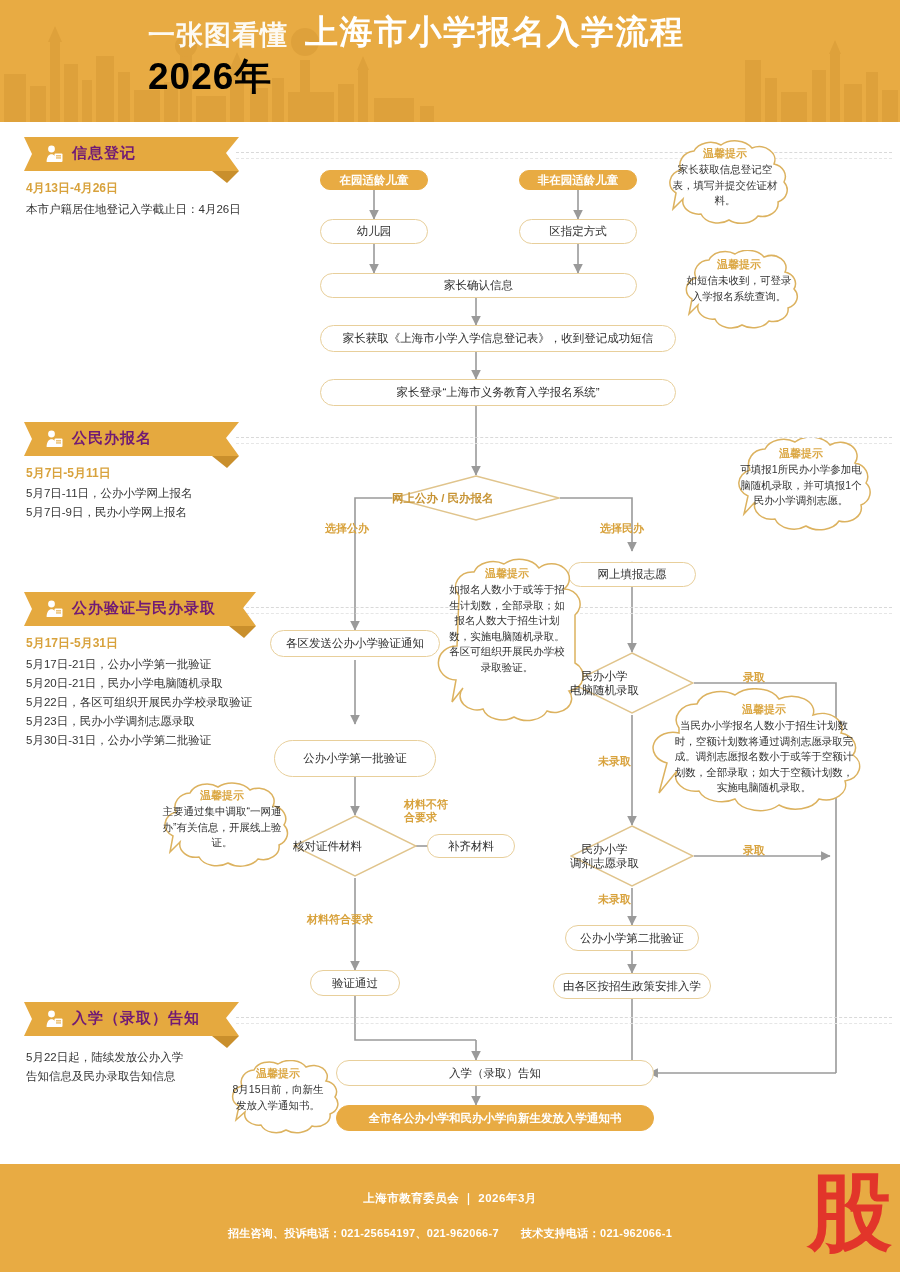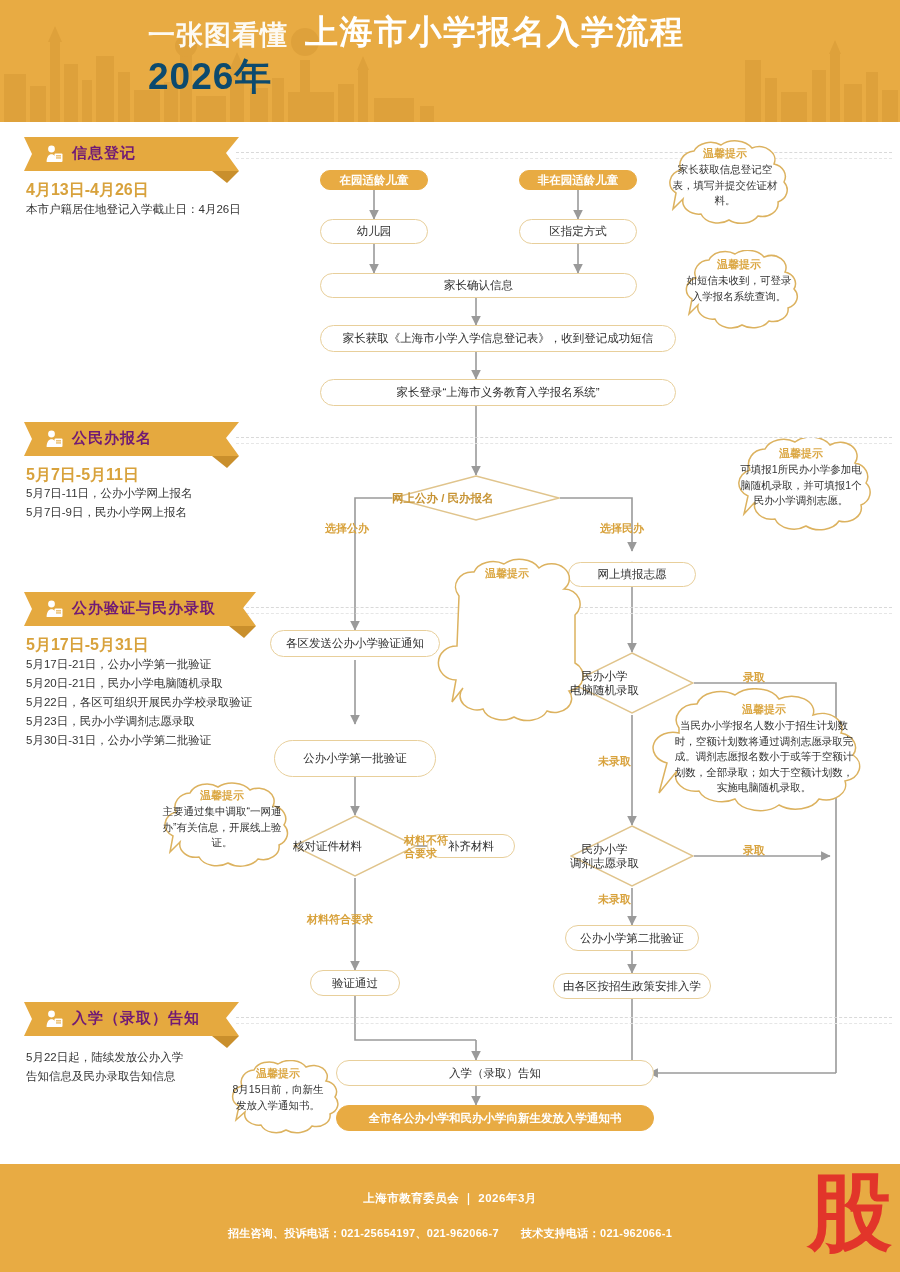--- a/index.html
+++ b/index.html
@@ -20,21 +20,21 @@
   .hd-see {
     position:absolute; left:148px; top:17px;
     font-size:27px; font-weight:bold; color:#fdfaf3; letter-spacing:1px;
   }
   .hd-title {
     position:absolute; left:305px; top:10px;
     font-size:33px; font-weight:bold; color:#ffffff; letter-spacing:1.5px;
   }
   .hd-year {
     position:absolute; left:148px; top:52px;
-    font-size:37px; font-weight:bold; color:#0c4a6e; letter-spacing:1px;text-align:right;
+    font-size:37px; font-weight:bold; color:#000000; letter-spacing:1px;text-align:right;
   }
   .hd-urls {
     position:absolute; left:318px; top:58px; width:412px; height:46px;
     background:#fff; border-radius:23px;
     display:flex; flex-direction:column; align-items:center; justify-content:center;
   }
   .hd-urls div { font-size:10.5px; color:#8a6a24; line-height:16px; white-space:nowrap; }
 
   
   .sec {
@@ -45,21 +45,21 @@
   }
   .sec .ribbon svg { display:block; }
   .sec .label {
     position:absolute; left:48px; top:7px;
     font-size:15px; font-weight:bold; color:#701a75; letter-spacing:1px;
     white-space:nowrap;
   }
   .sec .pico { position:absolute; left:22px; top:8px; }
   .sec-date {
     position:absolute; left:26px;
-    font-size:16px; font-weight:bold; color:#d8a23c; white-space:nowrap;
+    font-size:12px; font-weight:bold; color:#d8a23c; white-space:nowrap;
   }
   .sec-body {
     position:absolute; left:26px;
     font-size:11.5px; color:#333; line-height:19px; white-space:nowrap;
   }
   .dashline {
     position:absolute; height:0; border-top:1px dashed #d9d9d9; left:236px; right:8px;
   }
   .dashline.b { border-top:1px dashed #e6e6e6; }
 
@@ -81,21 +81,21 @@
   .diamond .dtext { position:relative; z-index:2; }
 
   
   .svgfull { position:absolute; left:0; top:0; width:900px; height:1272px; pointer-events:none; }
 
   
   .elabel {
     position:absolute; font-size:11px; font-weight:bold; color:#d8a23c;
     text-align:center; line-height:13px; white-space:nowrap;
   }
-  .elabel.wrap { white-space:normal;margin-top:36px; }
+  .elabel.wrap { white-space:normal; }
 
   
   .tip { position:absolute; }
   .tip .cloudsvg { position:absolute; left:0; top:0; }
   .tip .inner {
     position:relative; z-index:3; text-align:center;
     padding:0 14px;
   }
   .tip .ttl {
     font-size:11px; font-weight:bold; color:#dca947; margin-bottom:1px;
@@ -419,20 +419,21 @@
 <div class="elabel wrap" style="left:404px; top:798px; width:62px; text-align:left;"><span style="white-space:pre-line;">材料不符
 合要求</span></div>
 <div class="elabel" style="left:307px; top:913px;">材料符合要求</div>
 
 <div class="tip" style="left:433px; top:552px; width:148px; height:180px;">
   <svg class="cloudsvg" width="152" height="190" viewBox="0 0 152 190">
     <path d="M26,44 a17,15 0 0 1 15,-24 a20,15 0 0 1 30,-8 a22,16 0 0 1 35,4 a17,14 0 0 1 25,21 a16,15 0 0 1 11,26 l0,48 a16,15 0 0 1 -6,28 a17,14 0 0 1 -22,20 a21,15 0 0 1 -33,6 a20,15 0 0 1 -31,-8 a17,14 0 0 1 -20,-21 l-11,14 l4,-22 a16,15 0 0 1 1,-34 z" fill="#fff" stroke="#dcb25f" stroke-width="1.5"></path>
   </svg>
   <div class="inner" style="padding-top:14px;">
     <div class="ttl">温馨提示</div>
+    <div class="txt">如报名人数小于或等于招生计划数，全部录取；如报名人数大于招生计划数，实施电脑随机录取。各区可组织开展民办学校录取验证。</div>
   </div>
 </div>
 
 <div class="tip" style="left:645px; top:688px; width:232px; height:148px;">
   <svg class="cloudsvg" width="236" height="162" viewBox="0 0 236 162">
     <path d="M34,40 a20,16 0 0 1 18,-24 a24,16 0 0 1 38,-9 a26,17 0 0 1 44,4 a22,15 0 0 1 34,16 a20,15 0 0 1 28,18 a19,15 0 0 1 12,22 a19,15 0 0 1 -8,26 a20,15 0 0 1 -26,18 a25,16 0 0 1 -40,6 a26,17 0 0 1 -44,-6 a24,16 0 0 1 -36,-8 a20,15 0 0 1 -22,-20 l-18,22 l8,-30 a19,15 0 0 1 12,-30 z" fill="#fff" stroke="#dcb25f" stroke-width="1.5"></path>
   </svg>
   <div class="inner" style="padding-top:14px; padding-left:28px; padding-right:22px;">
     <div class="ttl">温馨提示</div>
     <div class="txt">当民办小学报名人数小于招生计划数时，空额计划数将通过调剂志愿录取完成。调剂志愿报名数小于或等于空额计划数，全部录取；如大于空额计划数，实施电脑随机录取。</div>

